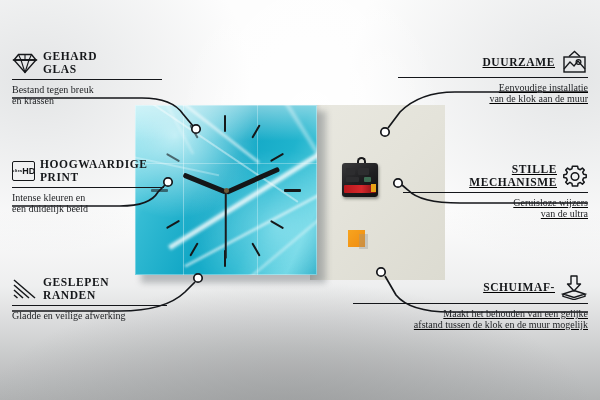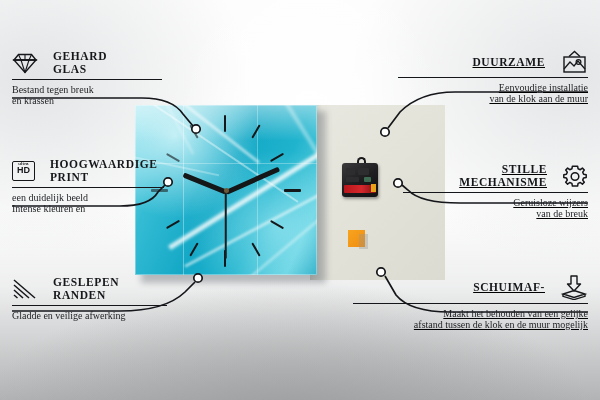--- a/index.html
+++ b/index.html
@@ -77,26 +77,26 @@
   .foam-sh{position:absolute;left:224px;top:129px;width:9px;height:15px;background:rgba(150,150,145,.35);}
 
   
   .callout{position:absolute;}
   .co-title{font-weight:bold;font-size:11.5px;letter-spacing:.6px;color:#15171a;
     line-height:13px;text-transform:uppercase;}
   .co-rule{height:1px;background:#14161a;margin:3px 0 4px 0;}
   .co-desc{font-size:10px;color:#1d1f22;line-height:11px;}
   .co-left{ text-align:left; }
   .co-right{ text-align:right;text-decoration:underline; }
-  .co-head{display:flex;align-items:center;gap:15px;}
+  .co-head{display:flex;align-items:center;gap:5px;}
   .co-head.r{justify-content:flex-end;}
   .ico{flex:0 0 auto;display:block;}
 
   .hd-box{width:23px;height:20px;border:1.4px solid #15171a;border-radius:2px;
-    display:flex;flex-direction:column;align-items:center;line-height:1;}
+    display:flex;flex-direction:row;align-items:center;justify-content:center;line-height:1;}
   .hd-top{font-size:4.4px;font-weight:bold;letter-spacing:.2px;color:#15171a;
     font-family:"Liberation Sans",sans-serif;}
   .hd-main{font-size:9px;font-weight:bold;color:#15171a;font-family:"Liberation Sans",sans-serif;}
 
   svg.lines{position:absolute;left:0;top:0;width:600px;height:400px;pointer-events:none;}
 </style>
 </head>
 <body>
 
 <div id="stage">
@@ -213,22 +213,22 @@
       <div class="hd-box">
         <span class="hd-top">ultra</span>
         <span class="hd-main">HD</span>
       </div>
       <div>
         <div class="co-title">HOOGWAARDIGE</div>
         <div class="co-title">PRINT</div>
       </div>
     </div>
     <div class="co-rule"></div>
+    <div class="co-desc">Intense kleuren en</div>
     <div class="co-desc">een duidelijk beeld</div>
-    <div class="co-desc">Intense kleuren en</div>
   </div>
 
   <div class="callout co-left" style="left:12px;top:276px;width:155px;">
     <div class="co-head">
       <svg class="ico" width="26" height="22" viewBox="0 0 26 22">
         <line x1="2" y1="2" x2="23" y2="20" stroke="#15171a" stroke-width="1.5"></line>
         <line x1="2" y1="7" x2="17" y2="20" stroke="#15171a" stroke-width="1.5"></line>
         <line x1="2" y1="12" x2="11" y2="20" stroke="#15171a" stroke-width="1.5"></line>
         <line x1="2" y1="17" x2="5.5" y2="20" stroke="#15171a" stroke-width="1.5"></line>
       </svg>
@@ -264,21 +264,21 @@
         <div class="co-title">STILLE</div>
         <div class="co-title">MECHANISME</div>
       </div>
       <svg class="ico" width="26" height="25" viewBox="0 0 26 25">
         <path d="M13,2.2 l2.6,0 0.5,2.6 2.2,0.9 2.1,-1.6 1.9,1.9 -1.6,2.1 0.9,2.2 2.6,0.5 0,2.6 -2.6,0.5 -0.9,2.2 1.6,2.1 -1.9,1.9 -2.1,-1.6 -2.2,0.9 -0.5,2.6 -2.6,0 -2.6,0 -0.5,-2.6 -2.2,-0.9 -2.1,1.6 -1.9,-1.9 1.6,-2.1 -0.9,-2.2 -2.6,-0.5 0,-2.6 2.6,-0.5 0.9,-2.2 -1.6,-2.1 1.9,-1.9 2.1,1.6 2.2,-0.9 0.5,-2.6 z" fill="none" stroke="#15171a" stroke-width="1.5" stroke-linejoin="round"></path>
         <circle cx="13" cy="12.5" r="3.8" fill="none" stroke="#15171a" stroke-width="1.5"></circle>
       </svg>
     </div>
     <div class="co-rule"></div>
     <div class="co-desc">Geruisloze wijzers</div>
-    <div class="co-desc">van de breuk</div>
+    <div class="co-desc">van de ultra</div>
   </div>
 
   <div class="callout co-right" style="right:12px;top:274px;width:235px;">
     <div class="co-head r">
       <div>
         <div class="co-title">SCHUIMAF-</div>
       </div>
       <svg class="ico" width="28" height="26" viewBox="0 0 28 26">
         <path d="M11,2 l6,0 0,8 3.5,0 -6.5,7 -6.5,-7 3.5,0 z" fill="none" stroke="#15171a" stroke-width="1.4" stroke-linejoin="round"></path>
         <polygon points="14,16.5 25,20 14,23.5 3,20" fill="none" stroke="#15171a" stroke-width="1.4"></polygon>

